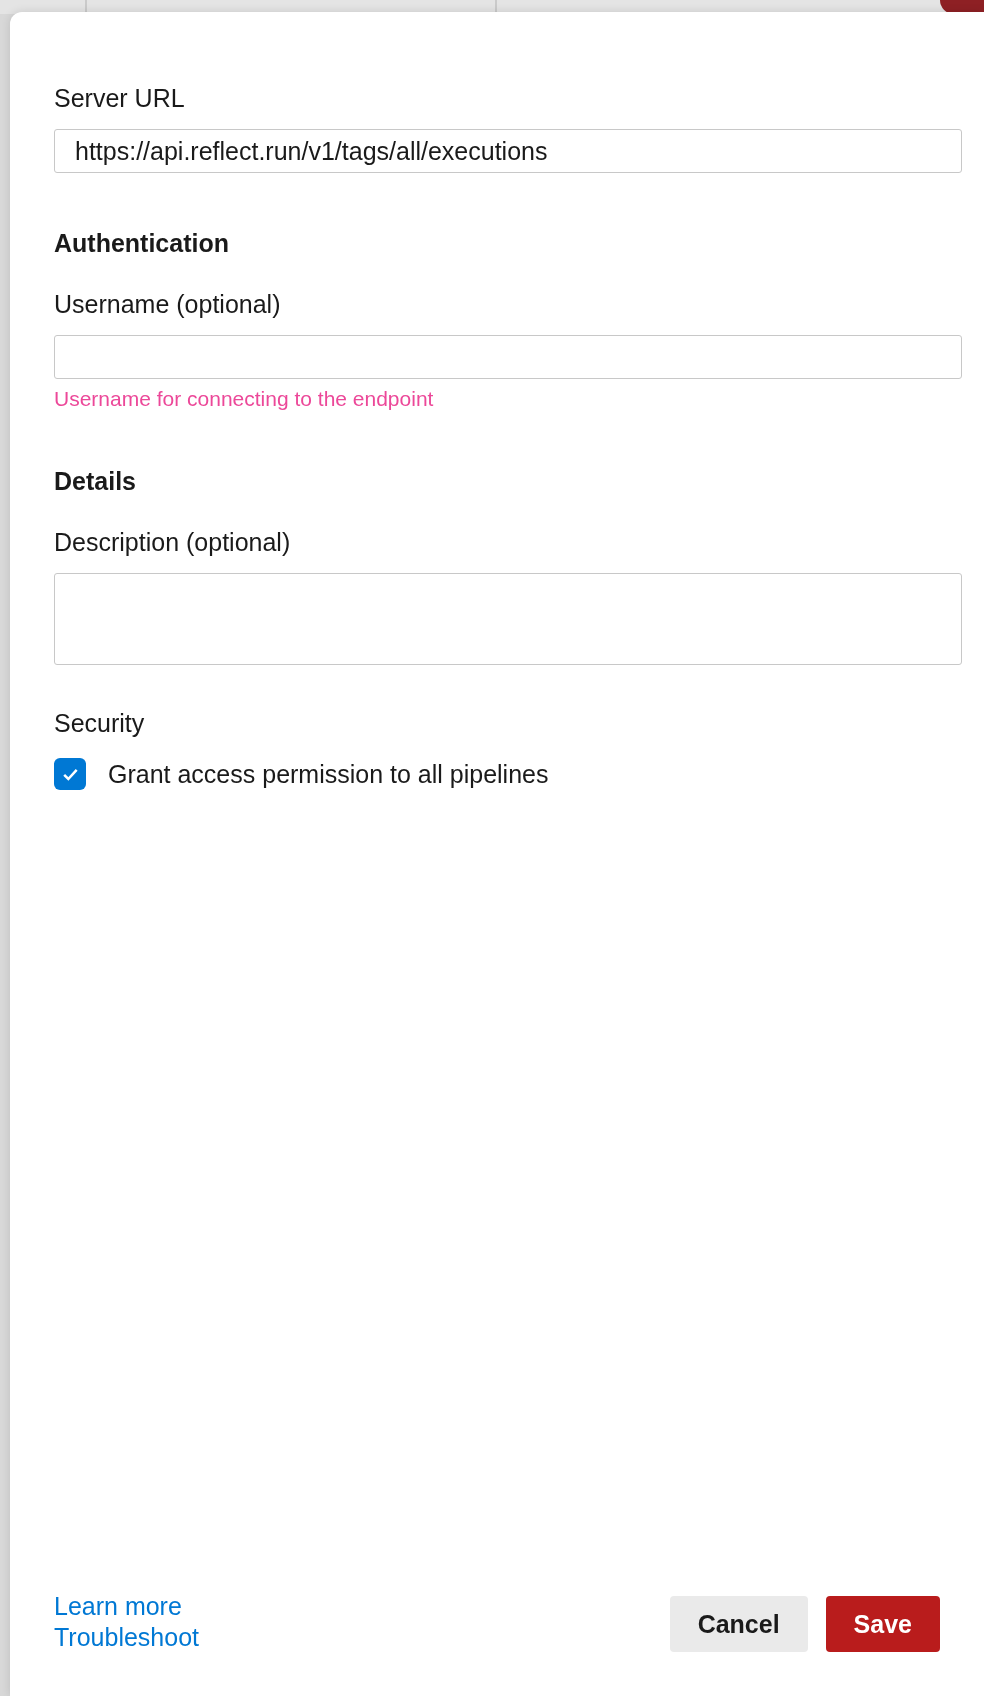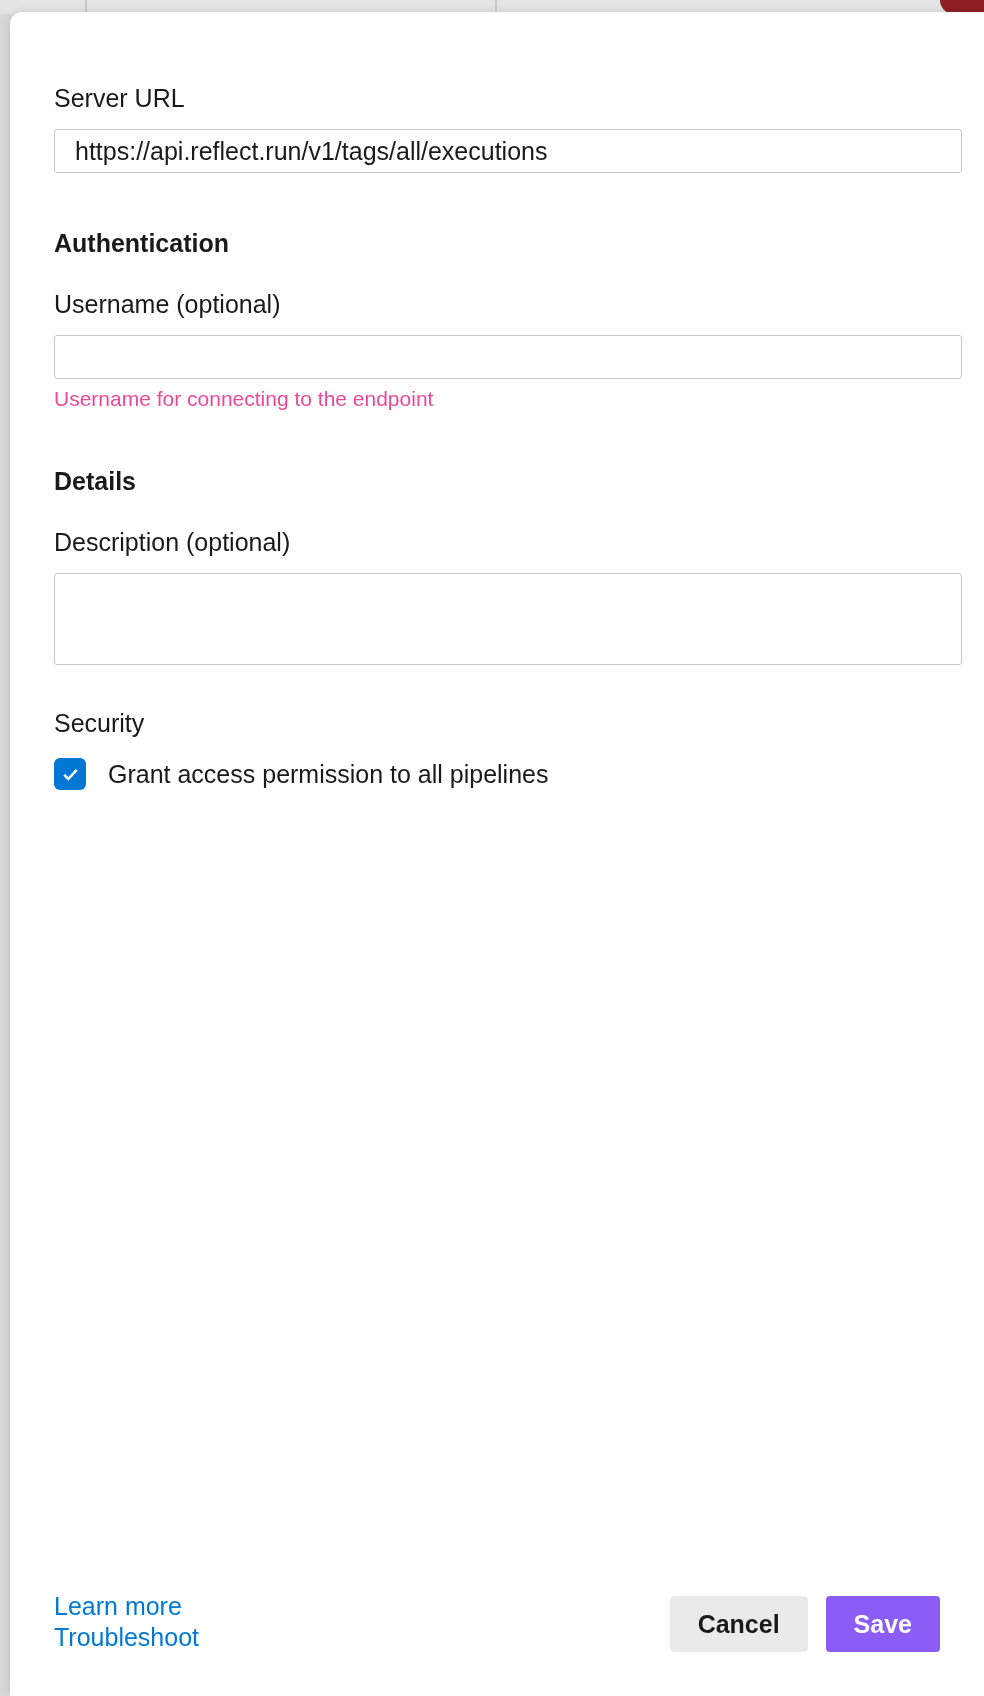--- a/index.html
+++ b/index.html
@@ -201,21 +201,21 @@
       border-radius: 4px;
       cursor: pointer;
       font-family: inherit;
     }
     .btn-secondary {
       background: #eaeaea;
       color: #1a1a1a;
       font-weight: 600;
     }
     .btn-primary {
-      background: #8b5cf6;
+      background: #b91c1c;
       color: #fff;
       font-weight: 600;
     }
     .pw-dots {
       letter-spacing: 1px;
       font-family: monospace;
     }
   </style>
 </head>
 <body>

